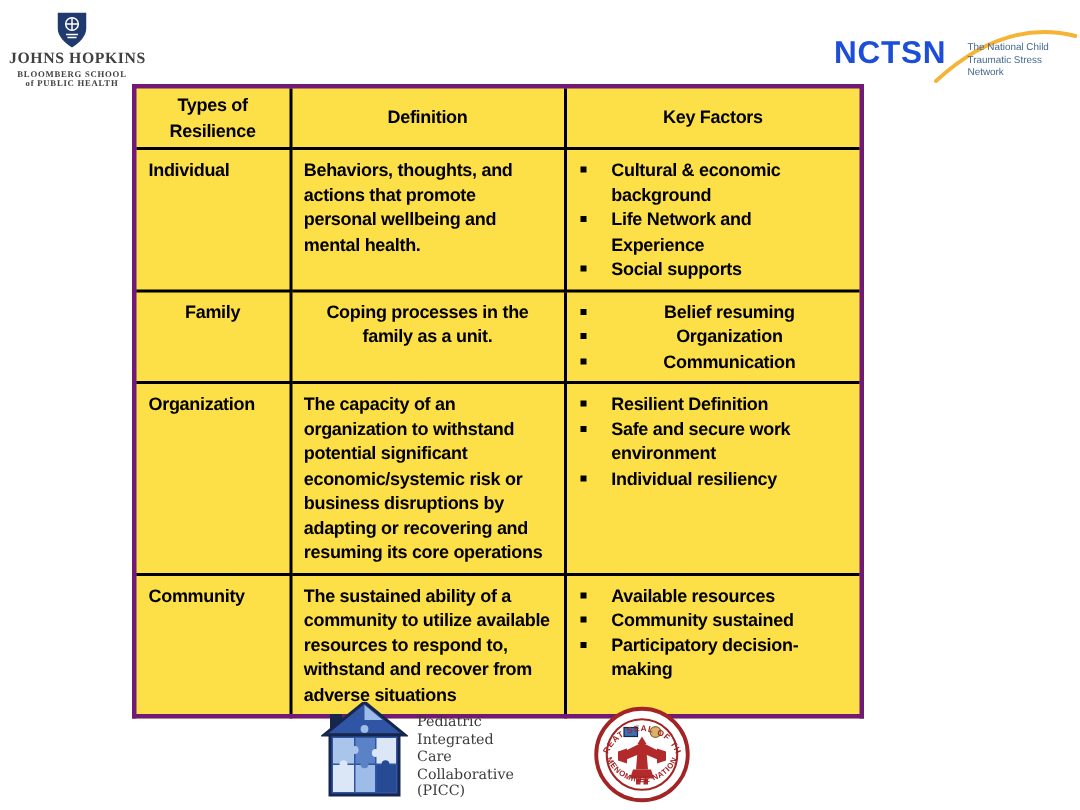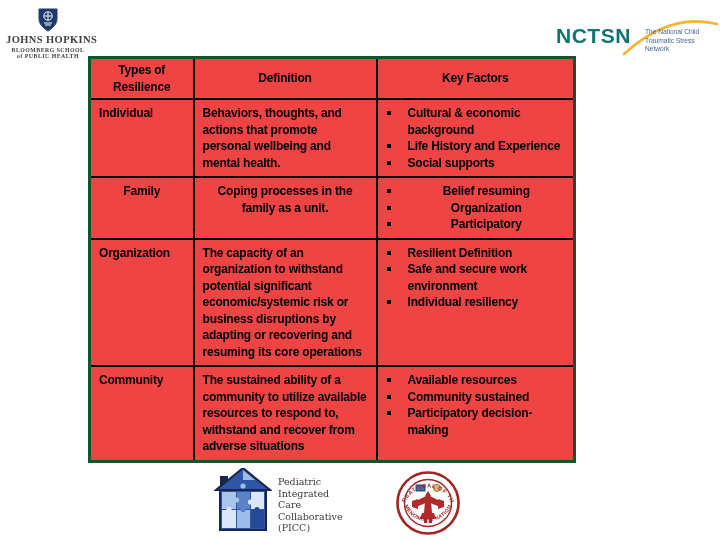--- a/index.html
+++ b/index.html
@@ -10,28 +10,28 @@
 
   
   .jhu{position:absolute;left:6px;top:8px;width:84px;text-align:center;color:#404040;}
   .jhu .shield{display:block;margin:0 auto 2px auto;}
   .jhu .l1{font-family:"Liberation Serif", serif;font-size:10.5px;font-weight:700;letter-spacing:.4px;white-space:nowrap;}
   .jhu .l2{font-family:"Liberation Serif", serif;font-size:5.8px;font-weight:700;letter-spacing:.5px;margin-top:2px;}
   .jhu .l3{font-family:"Liberation Serif", serif;font-size:5.8px;font-weight:700;letter-spacing:.5px;}
 
   
   .nctsn{position:absolute;left:552px;top:10px;width:166px;height:52px;}
-  .nctsn .acronym{position:absolute;left:4px;top:14px;font-size:21px;font-weight:700;color:#0f766e;letter-spacing:.5px;}
+  .nctsn .acronym{position:absolute;left:4px;top:14px;font-size:21px;font-weight:700;color:#1d4ed8;letter-spacing:.5px;}
   .nctsn .tag{position:absolute;left:93px;top:18px;font-size:6.6px;line-height:8.5px;color:#44688f;}
   .nctsn svg{position:absolute;left:0;top:0;}
 
   
   table.res{
     position:absolute;left:88px;top:56px;border-collapse:collapse;
-    border:3px solid #14532d;table-layout:fixed;background:#ef4444;
+    border:3px solid #701a75;table-layout:fixed;background:#fde047;
   }
   table.res th, table.res td{
     border:2px solid #000;vertical-align:top;color:#000;
     font-weight:700;font-size:12px;line-height:16.5px;letter-spacing:-.2px;
   }
   table.res th{vertical-align:middle;text-align:center;padding:3px 4px;height:33px;}
   table.res td{padding:5px 8px;}
   tbody tr:nth-child(1){height:75px;}
   tbody tr:nth-child(2){height:57px;text-align:center;}
   tbody tr:nth-child(3){height:124px;}
@@ -92,33 +92,33 @@
       <th>Key Factors</th>
     </tr>
   </thead>
   <tbody id="rows">
       <tr>
         <td>Individual</td>
         <td>Behaviors, thoughts, and actions that promote personal wellbeing and mental health.</td>
         <td class="factors">
           <ul class="kf">
             <li>Cultural &amp; economic background</li>
-            <li>Life History and Experience</li>
+            <li>Life Network and Experience</li>
             <li>Social supports</li>
           </ul>
         </td>
       </tr>
       <tr>
         <td>Family</td>
         <td>Coping processes in the family as a unit.</td>
         <td class="factors">
           <ul class="kf">
             <li>Belief resuming</li>
             <li>Organization</li>
-            <li>Participatory</li>
+            <li>Communication</li>
           </ul>
         </td>
       </tr>
       <tr>
         <td>Organization</td>
         <td>The capacity of an organization to withstand potential significant economic/systemic risk or business disruptions by adapting or recovering and resuming its core operations</td>
         <td class="factors">
           <ul class="kf">
             <li>Resilient Definition</li>
             <li>Safe and secure work environment</li>

